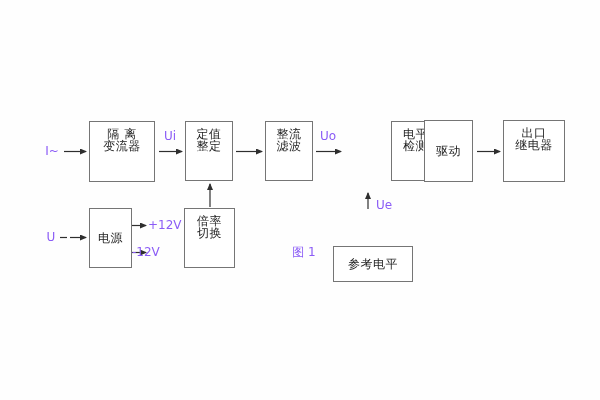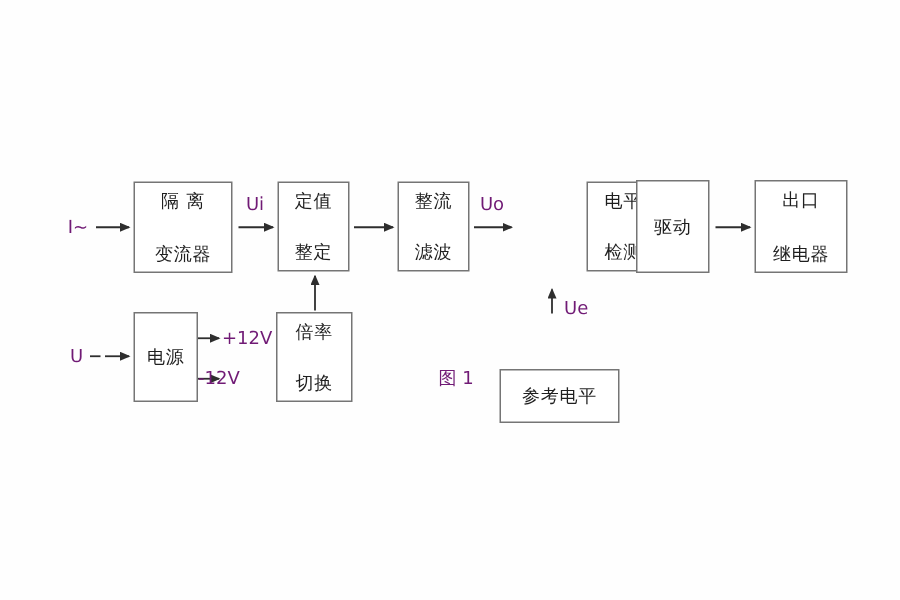--- a/index.html
+++ b/index.html
@@ -3,28 +3,28 @@
 <meta charset="utf-8">
 <style>
   html,body{margin:0;padding:0;background:#ffffff;}
   .stage{
     position:relative;width:600px;height:400px;background:#fefefe;
     font-family:"DejaVu Sans","Liberation Sans",sans-serif;overflow:hidden;
   }
   .blk{
     position:absolute;box-sizing:border-box;
     border:1px solid #757575;background:#ffffff;
-    display:flex;flex-direction:column;align-items:center;justify-content:space-between;
+    display:flex;flex-direction:column;align-items:center;justify-content:flex-start;
     color:#1f1f1f;font-size:12px;line-height:1;letter-spacing:0.5px;
     padding:6px 2px;
   }
   .blk.single{justify-content:center;}
   .blk span{white-space:pre;}
   .lbl{
-    position:absolute;color:#701a75;font-size:12px;line-height:1;
+    position:absolute;color:#8b5cf6;font-size:12px;line-height:1;
     white-space:pre;transform:translate(-50%,-50%);
   }
   .lbl.left-anchor{transform:translate(0,-50%);}
   svg.wires{position:absolute;left:0;top:0;pointer-events:none;}
 </style>
 </head>
 <body>
 
 <div class="stage">
 

